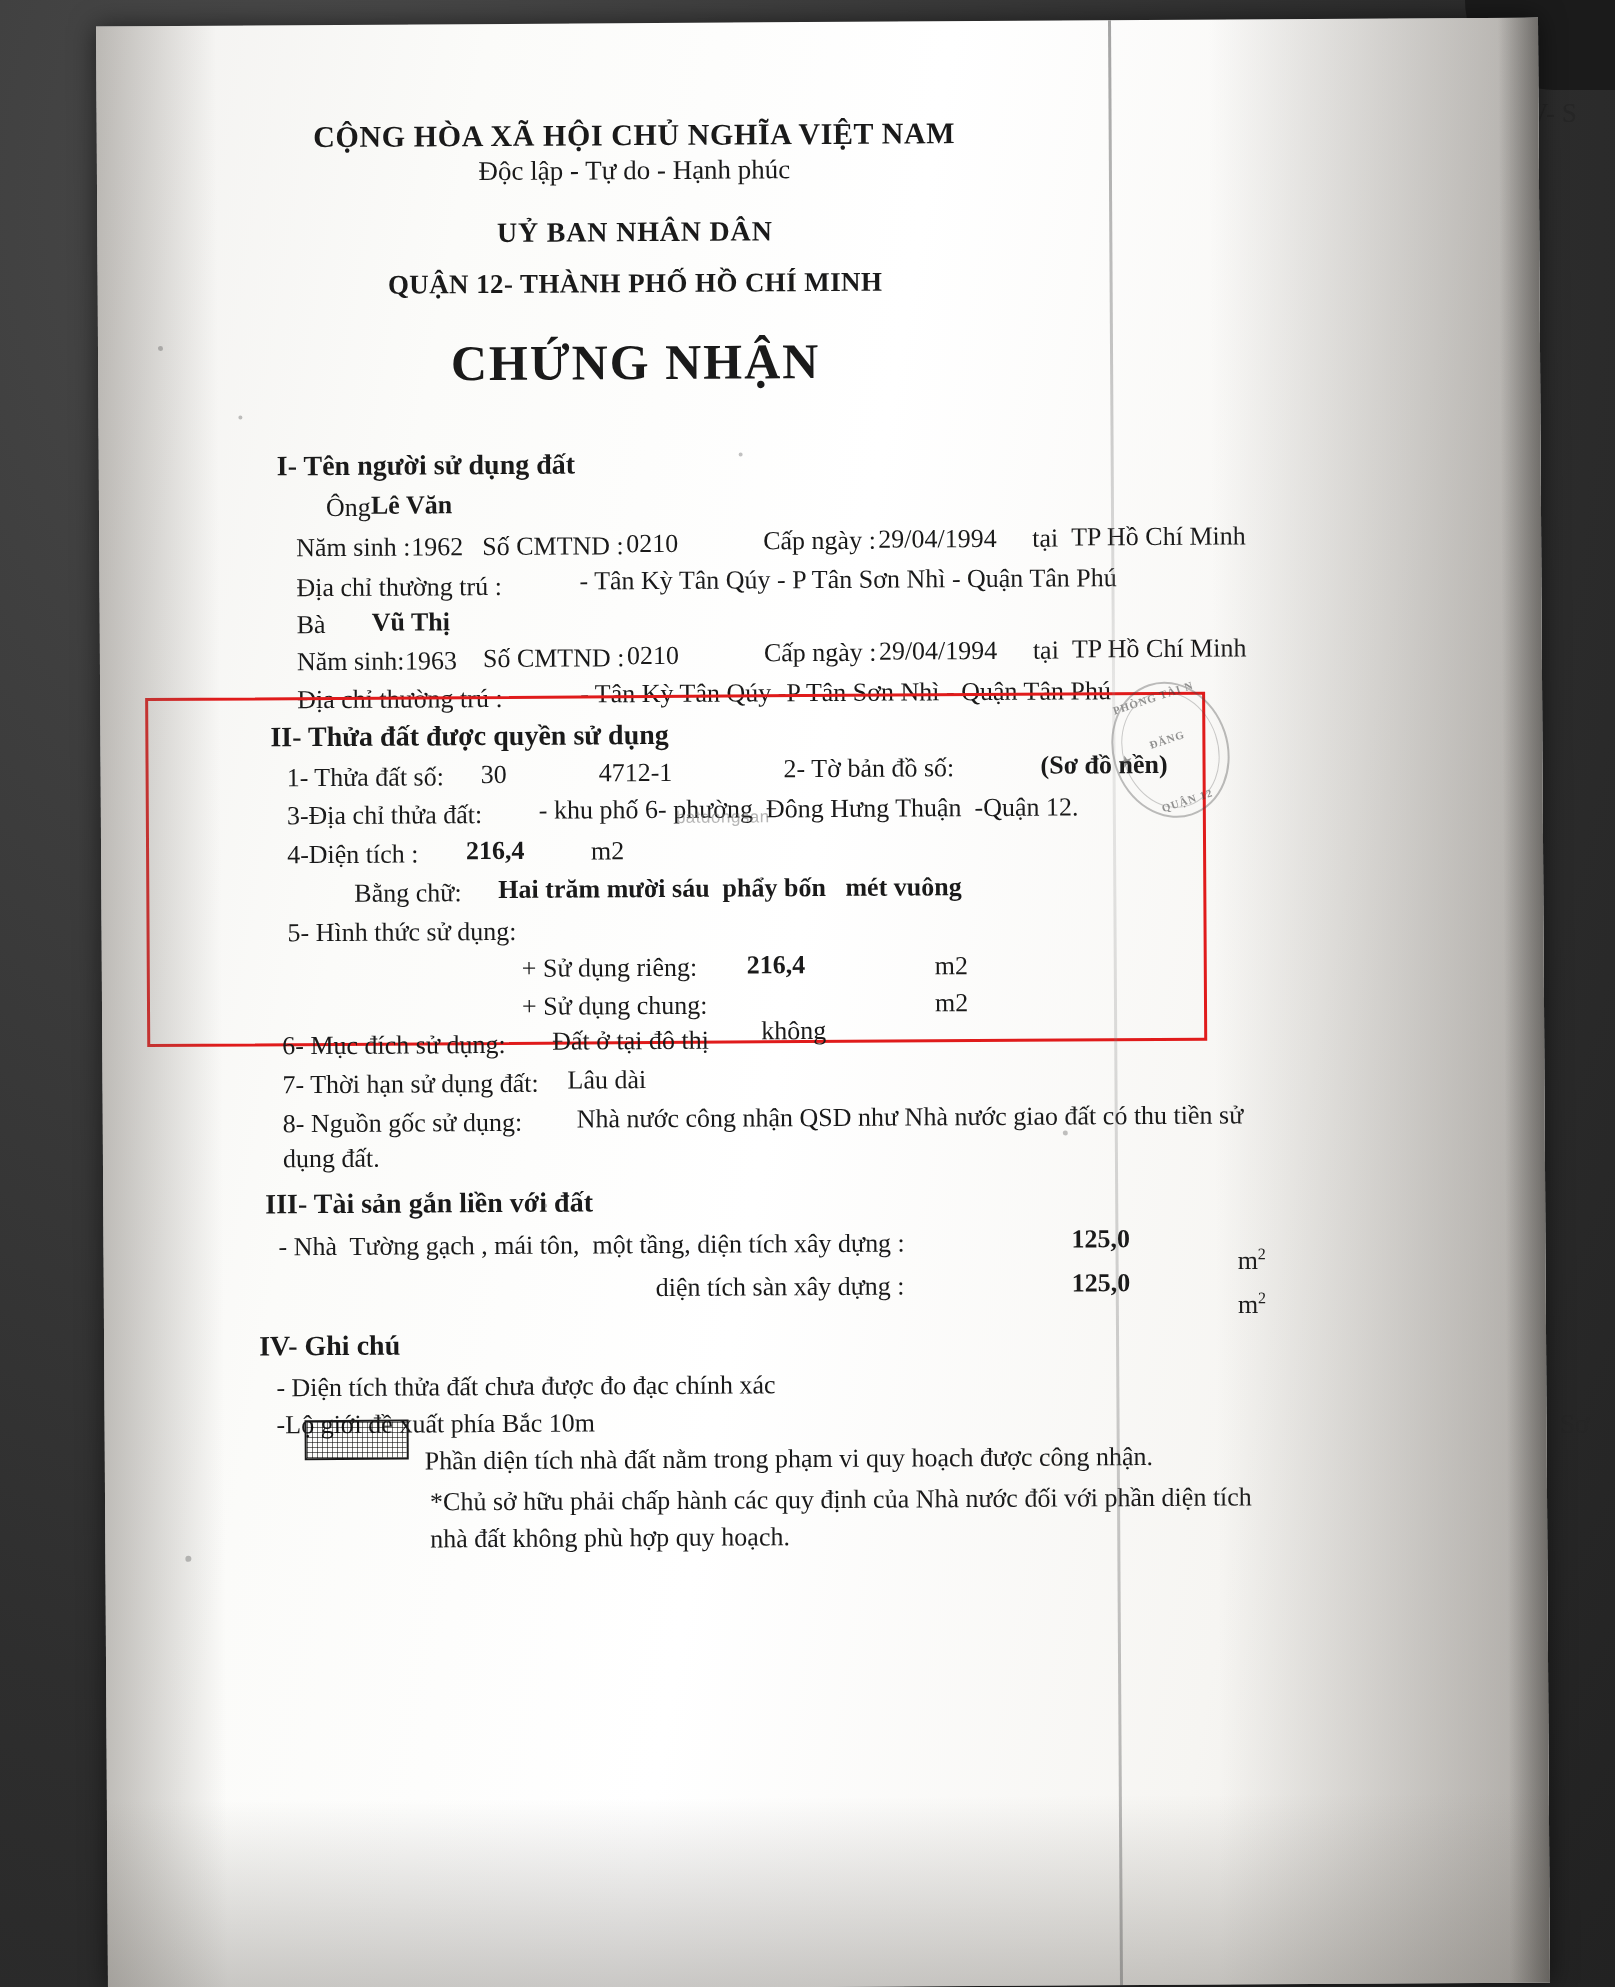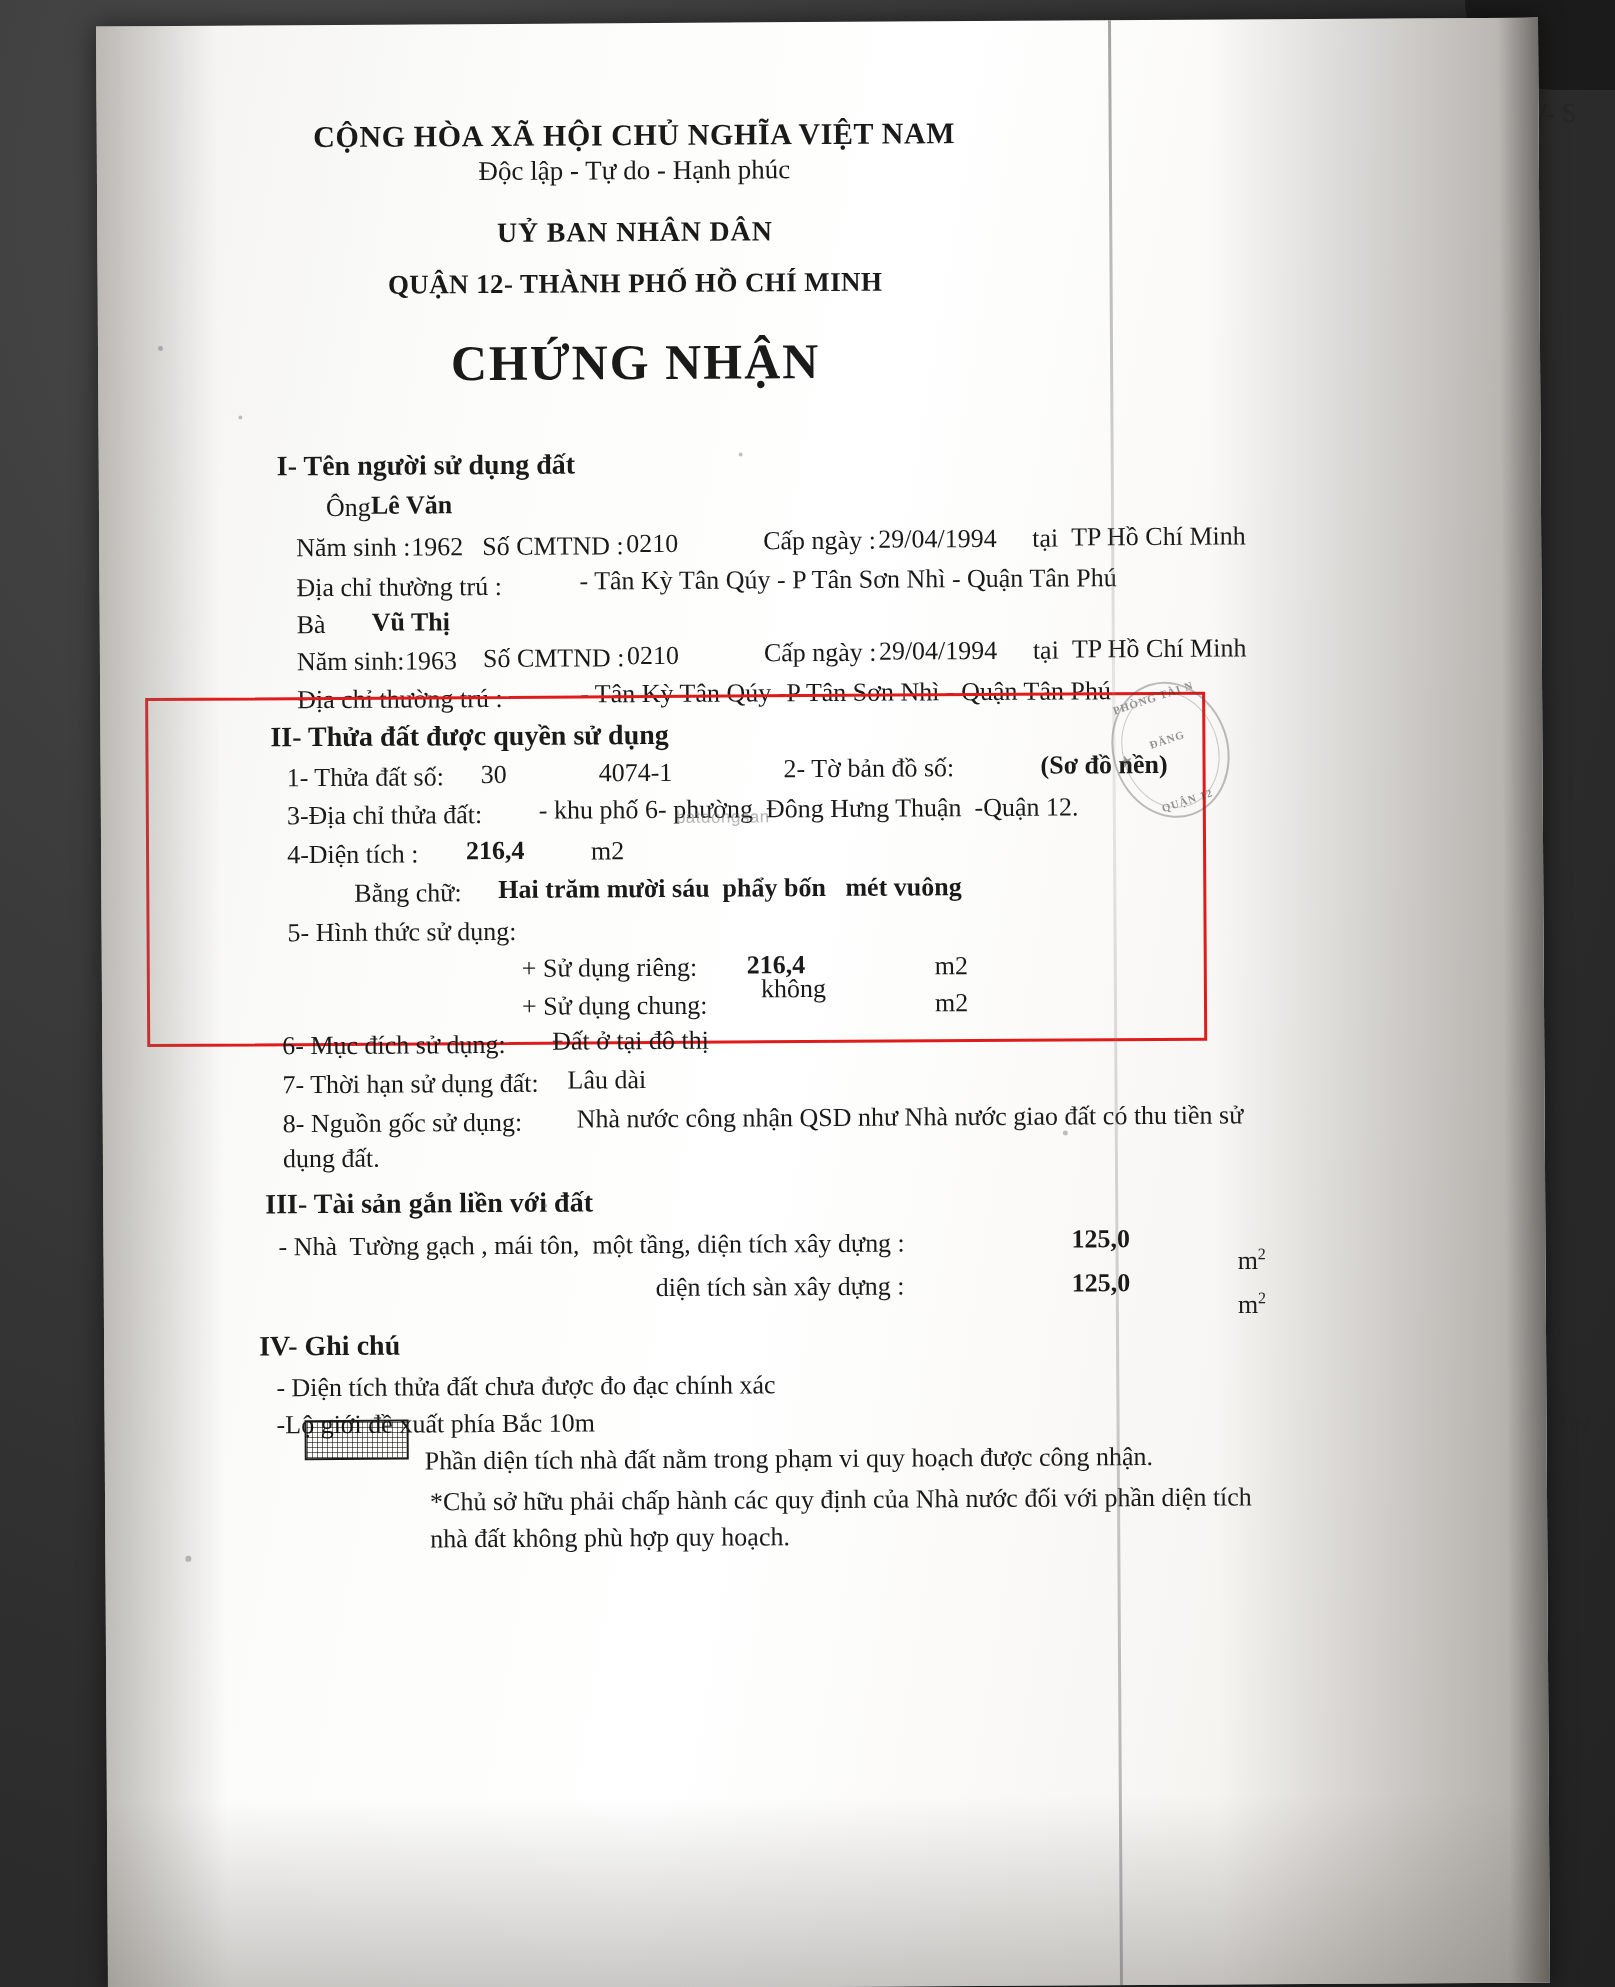--- a/index.html
+++ b/index.html
@@ -284,42 +284,42 @@
 
       <div class="row body-line" style="left:197px; top:660px;">Địa chỉ thường trú :</div>
       <div class="row body-line" style="left:480px; top:656px;">- Tân Kỳ Tân Qúy -P Tân Sơn Nhì - Quận Tân Phú</div>
 
       <div id="redbox"></div>
 
       <div class="row sec-head" style="left:170px; top:696px;">II- Thửa đất được quyền sử dụng</div>
 
       <div class="row body-line" style="left:186px; top:738px;">1- Thửa đất số:</div>
       <div class="row body-line" style="left:380px; top:736px;">30</div>
-      <div class="row body-line" style="left:498px; top:735px;">4074-1</div>
+      <div class="row body-line" style="left:498px; top:735px;">4712-1</div>
       <div class="row body-line" style="left:683px; top:732px;">2- Tờ bản đồ số:</div>
       <div class="row body-line" style="left:940px; top:730px;font-weight:bold;">(Sơ đồ nền)</div>
 
       <div class="row body-line" style="left:186px; top:776px;">3-Địa chỉ thửa đất:</div>
       <div class="row body-line" style="left:438px; top:772px;">- khu phố 6- phường  Đông Hưng Thuận  -Quận 12.</div>
 
       <div class="row body-line" style="left:186px; top:815px;">4-Diện tích :</div>
       <div class="row body-line b" style="left:365px; top:812px;">216,4</div>
       <div class="row body-line" style="left:490px; top:813px;">m2</div>
 
       <div class="row body-line" style="left:253px; top:854px;">Bằng chữ:</div>
       <div class="row body-line b" style="left:397px; top:851px;">Hai trăm mười sáu  phẩy bốn   mét vuông</div>
 
       <div class="row body-line" style="left:186px; top:893px;">5- Hình thức sử dụng:</div>
 
       <div class="row body-line" style="left:420px; top:930px;">+ Sử dụng riêng:</div>
       <div class="row body-line b" style="left:645px; top:928px;">216,4</div>
       <div class="row body-line" style="left:833px; top:930px;">m2</div>
 
       <div class="row body-line" style="left:420px; top:968px;">+ Sử dụng chung:</div>
-      <div class="row body-line" style="left:659px; top:952px;">không</div>
+      <div class="row body-line" style="left:659px; top:994px;">không</div>
       <div class="row body-line" style="left:833px; top:967px;">m2</div>
 
       <div class="row body-line" style="left:180px; top:1006px;">6- Mục đích sử dụng:</div>
       <div class="row body-line" style="left:450px; top:1003px;">Đất ở tại đô thị</div>
 
       <div class="row body-line" style="left:180px; top:1045px;">7- Thời hạn sử dụng đất:</div>
       <div class="row body-line" style="left:465px; top:1042px;">Lâu dài</div>
 
       <div class="row body-line" style="left:180px; top:1084px;">8- Nguồn gốc sử dụng:</div>
       <div class="row body-line" style="left:474px; top:1081px;">Nhà nước công nhận QSD như Nhà nước giao đất có thu tiền sử</div>

